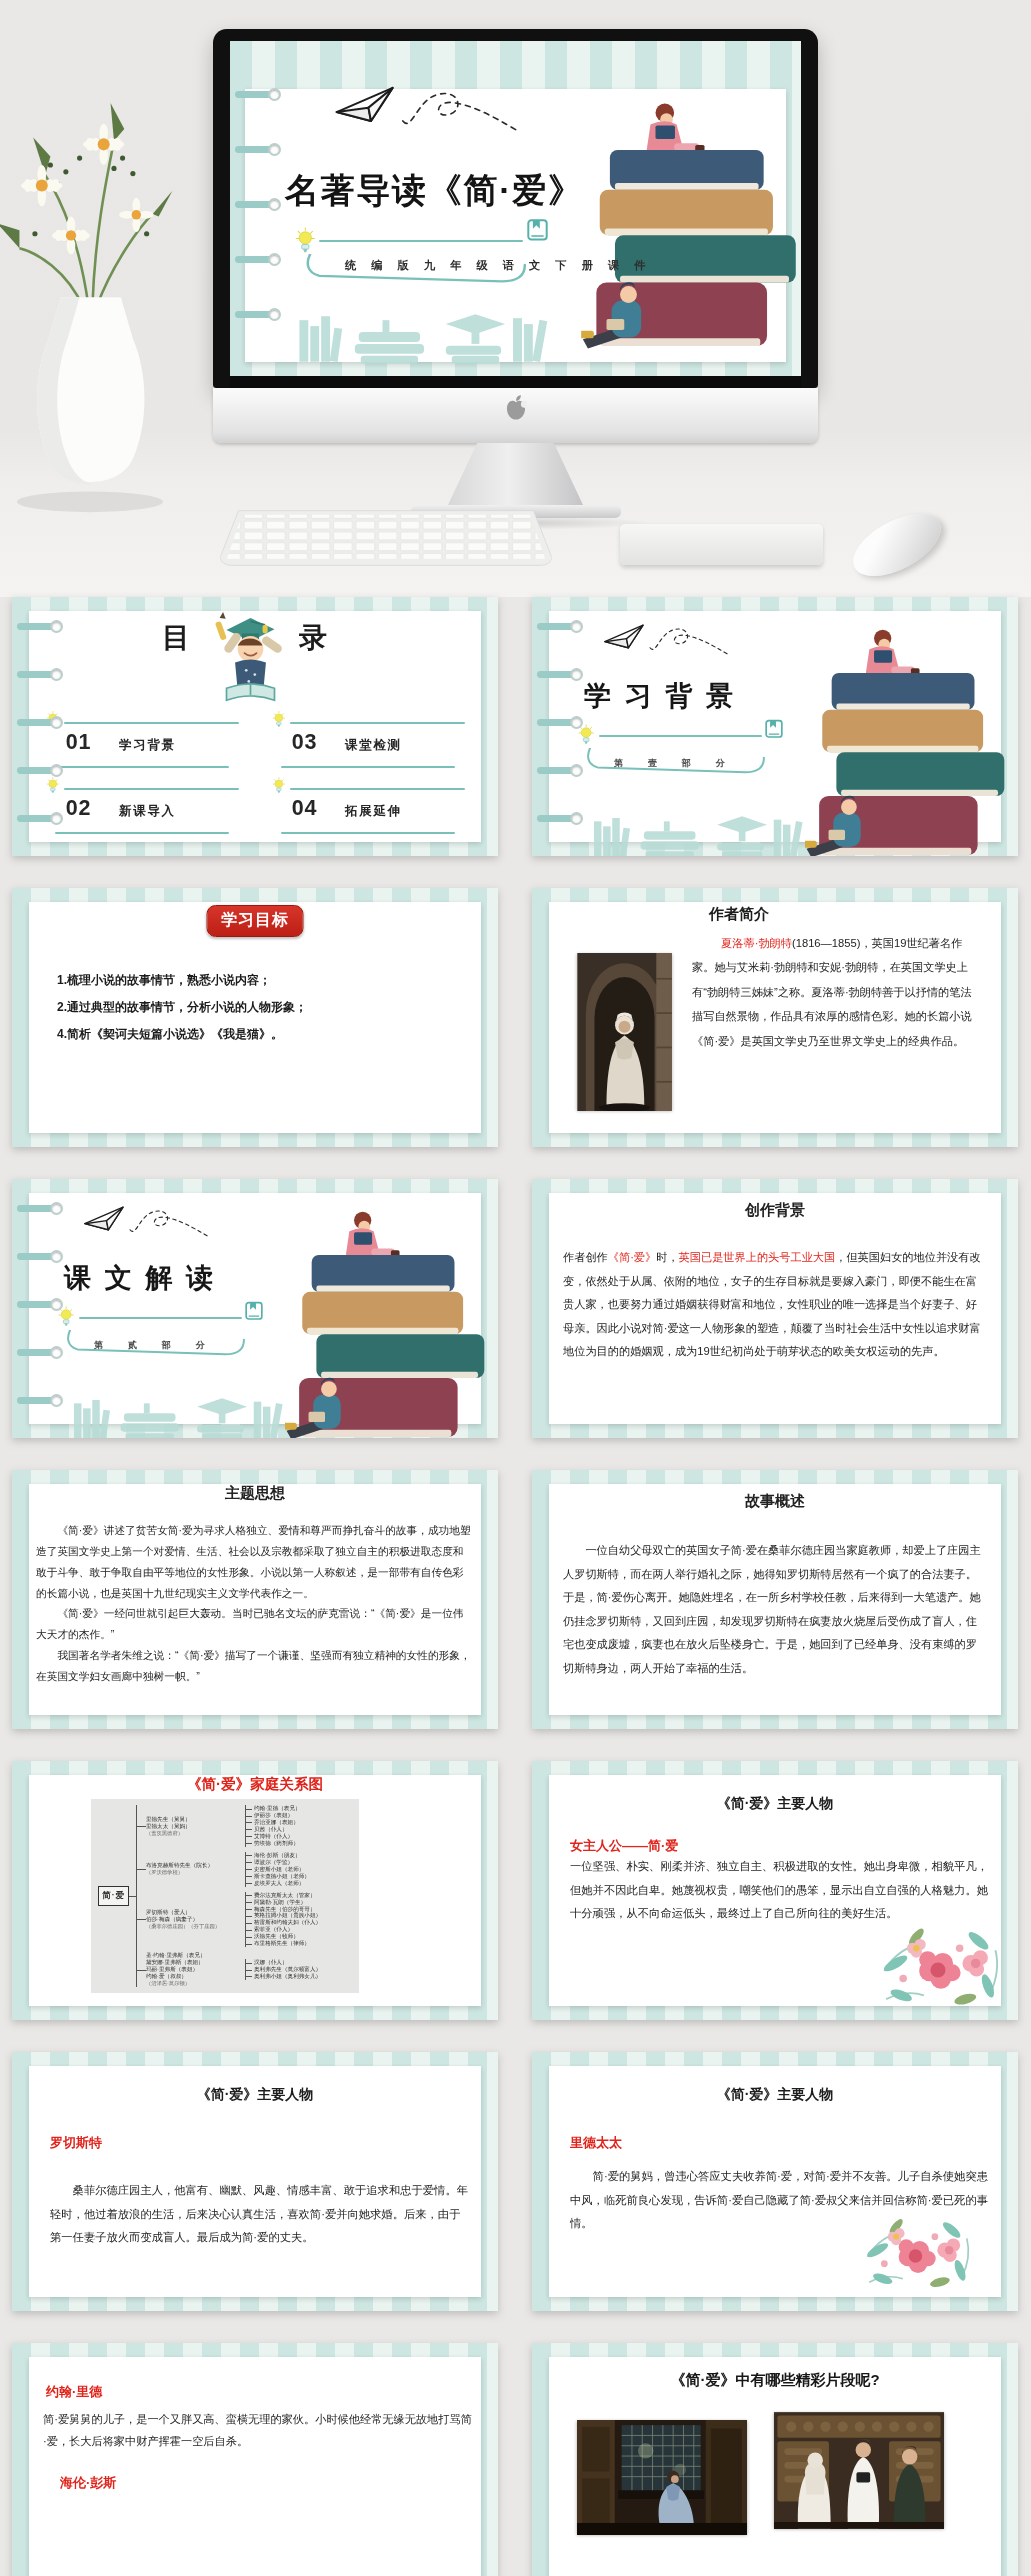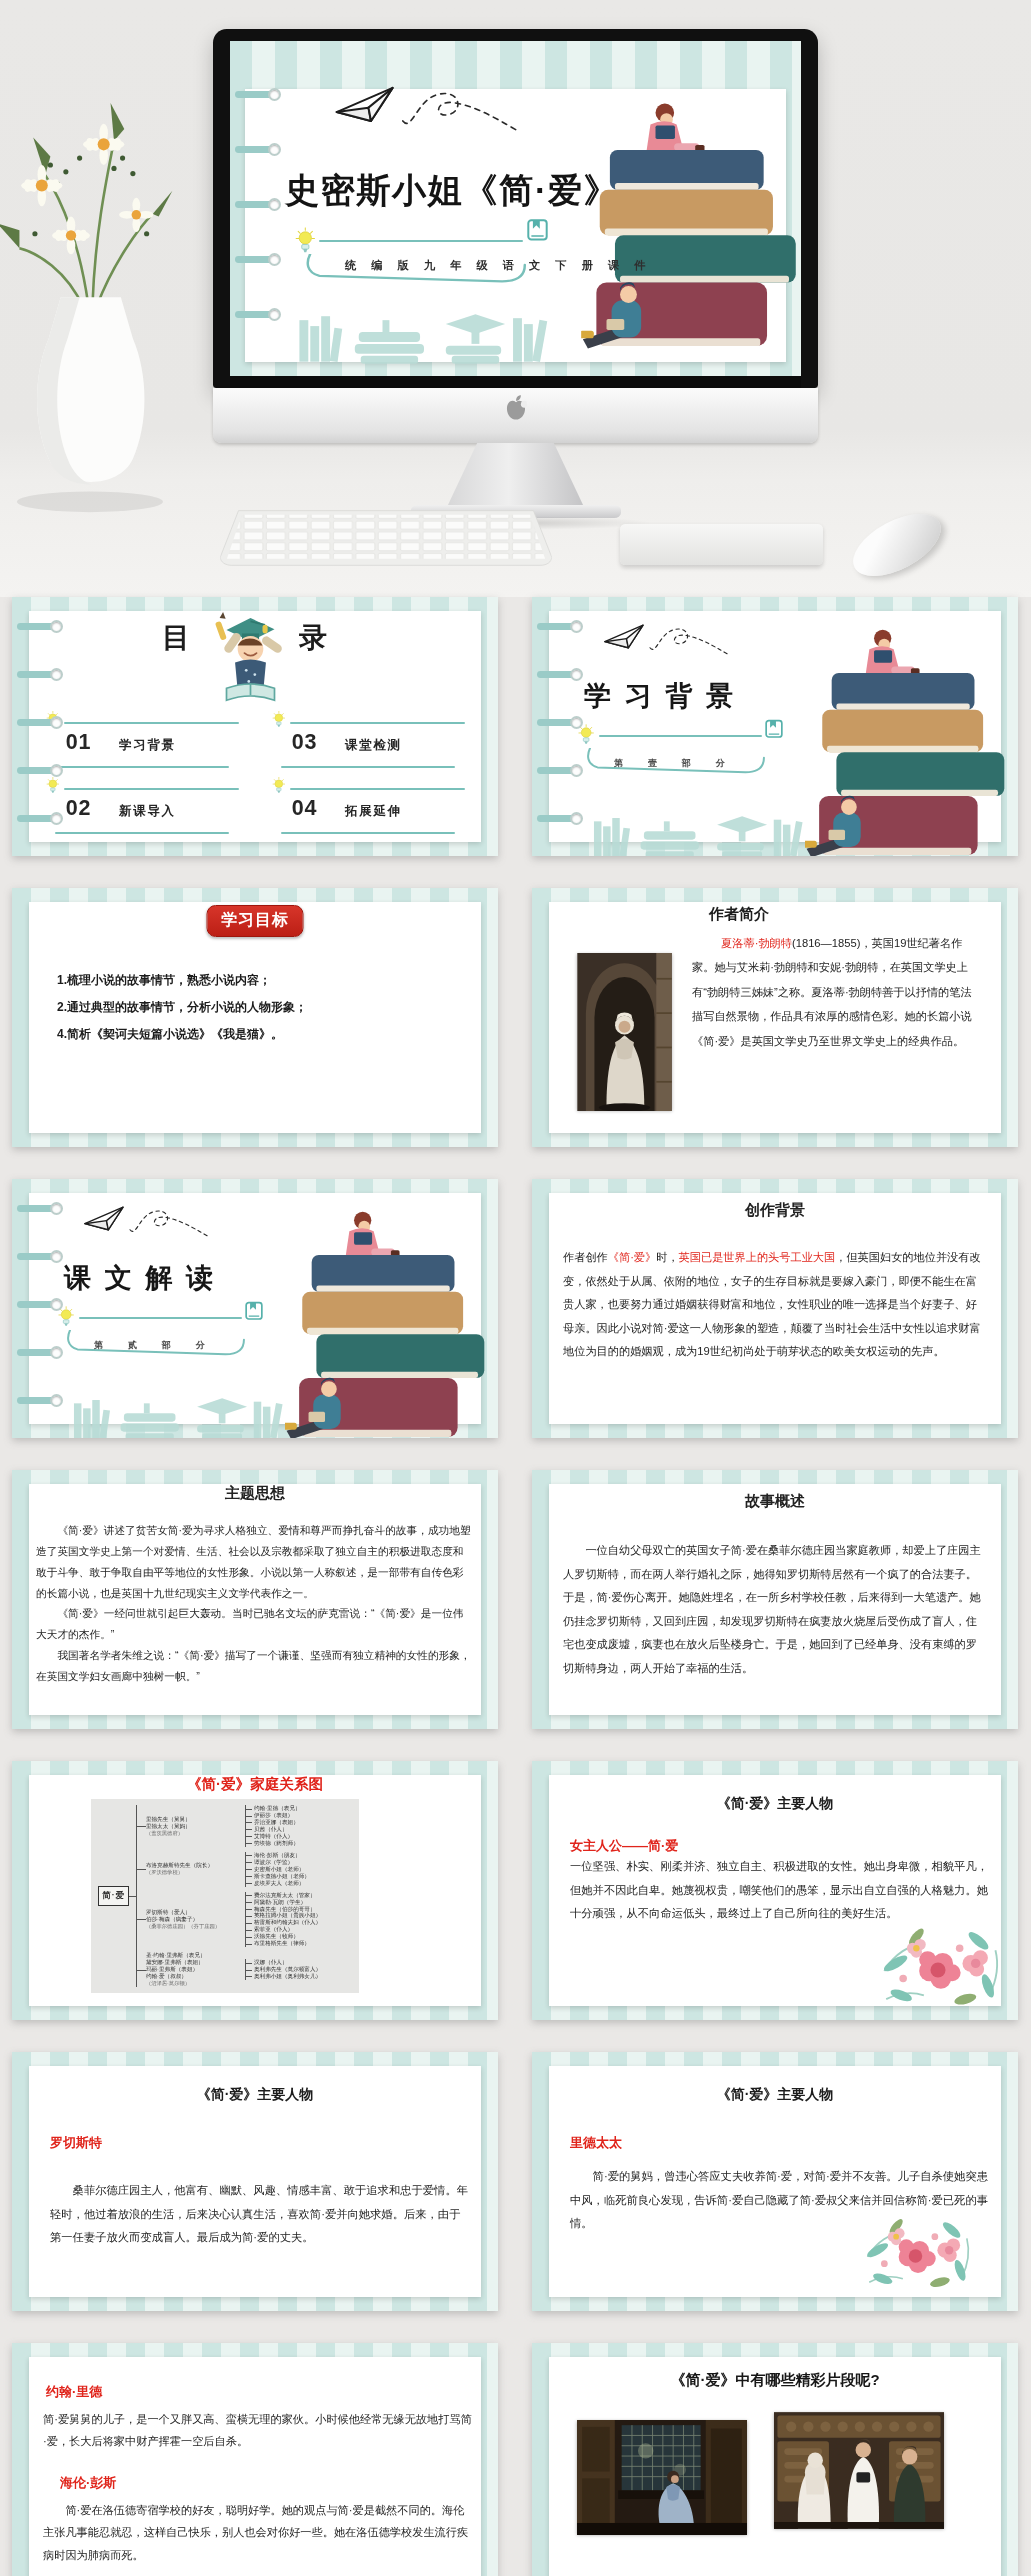--- a/index.html
+++ b/index.html
@@ -353,21 +353,21 @@
       <div class="screen">
         <div class="cover-card"></div>
         <div class="ring" style="top:50px"></div>
         <div class="ring" style="top:105px"></div>
         <div class="ring" style="top:160px"></div>
         <div class="ring" style="top:215px"></div>
         <div class="ring" style="top:270px"></div>
         <svg class="plane" style="left:96px;top:38px;width:202px;height:70px" viewBox="0 0 235 82" width="202" height="70">
             <use href="#sym-plane"></use>
           </svg>
-        <div class="cv-title">史密斯小姐《简·爱》</div>
+        <div class="cv-title">名著导读《简·爱》</div>
         <svg class="bulb" style="left:65px;top:186px;width:20.6px;height:33px" viewBox="0 0 24 38" width="20.6" height="33">
             <use href="#sym-bulb"></use>
           </svg>
         <div class="divline" style="left:89px;top:199px;width:204px"></div>
         <svg class="bookico" style="left:296px;top:175px;width:23px;height:27px" viewBox="0 0 27 31" width="23" height="27">
             <use href="#sym-bookico"></use>
           </svg>
         <div class="cv-sub">统 编 版 九 年 级 语 文 下 册 课 件</div>
         <svg class="curve" style="left:74px;top:213px;width:227px;height:31px" viewBox="0 0 264 36" width="227" height="31">
             <use href="#sym-curve"></use>
@@ -659,21 +659,20 @@
       <svg class="flowers" style="right:38px;bottom:12px;width:129px;height:101px" viewBox="0 0 150 118" width="129" height="101">
           <use href="#sym-flowers"></use>
         </svg>
     </article>
 
     <article class="slide">
       <div class="card"></div>
       <div class="ch-sub" style="left:34px;top:40px">约翰·里德</div>
       <p class="ch-body" style="left:31px;top:65px;width:430px;font-size:11.2px;line-height:2.0">简·爱舅舅的儿子，是一个又胖又高、蛮横无理的家伙。小时候他经常无缘无故地打骂简·爱，长大后将家中财产挥霍一空后自杀。</p>
       <div class="ch-sub" style="left:48px;top:131px">海伦·彭斯</div>
-      <p class="ch-body ind" style="left:31px;top:156px;width:430px;font-size:11.2px;line-height:2.0">简·爱在洛伍德寄宿学校的好友，聪明好学。她的观点与简·爱是截然不同的。海伦主张凡事能忍就忍，这样自己快乐，别人也会对你好一些。她在洛伍德学校发生流行疾病时因为肺病而死。</p>
     </article>
 
     <article class="slide">
       <div class="card"></div>
       <div class="hl-title">《简·爱》中有哪些精彩片段呢?</div>
       <svg class="photo" style="left:45px;top:77px" width="170" height="115" viewBox="0 0 198 134">
         <rect width="198" height="134" fill="#241a12"></rect>
         <rect x="0" y="0" width="44" height="134" fill="#45331f"></rect>
         <rect x="6" y="8" width="32" height="52" fill="#382917"></rect>
         <rect x="6" y="68" width="32" height="58" fill="#382917"></rect>

